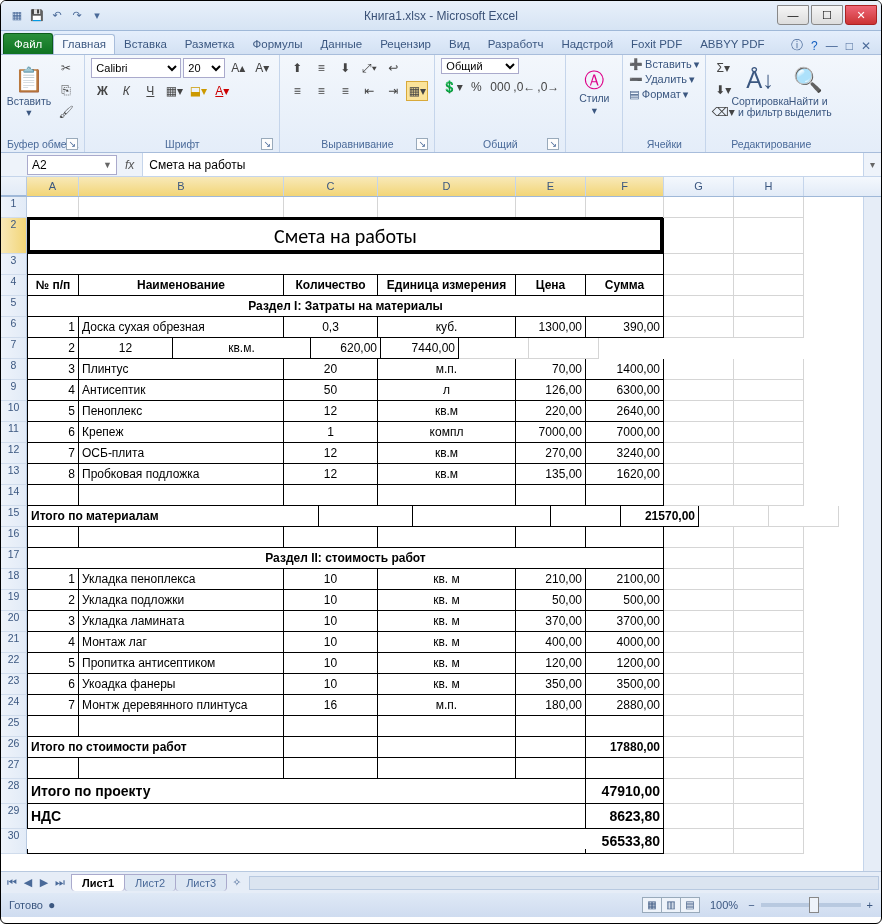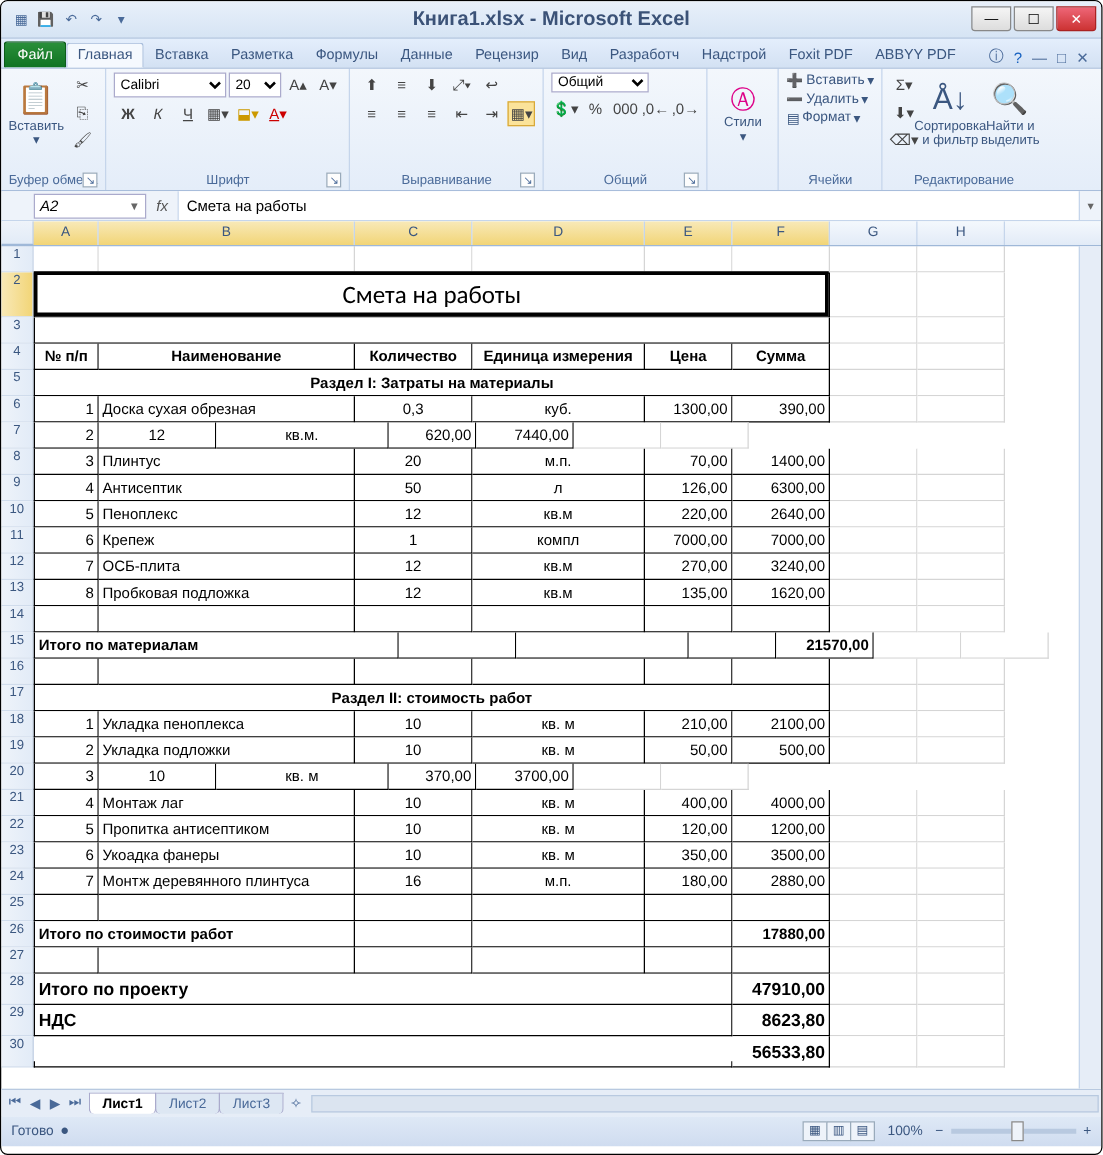--- a/index.html
+++ b/index.html
@@ -2,21 +2,21 @@
 <html><head>
 <meta charset="utf-8">
 <style>
 * { box-sizing: border-box; margin: 0; padding: 0; font-family: "Segoe UI", Tahoma, sans-serif; }
 body { background: #fff; width: 882px; height: 924px; overflow: hidden; border: 1px solid #000; border-radius: 6px; }
 
 
 .titlebar { height: 30px; background: linear-gradient(#e8f0fa, #d6e4f4); display: flex; align-items: center; border-bottom: 1px solid #9fb8d8; position: relative; }
 .qat { display: flex; gap: 4px; margin-left: 8px; align-items: center; }
 .qat .ico { width: 16px; height: 16px; display: flex; align-items: center; justify-content: center; font-size: 11px; color: #4a6a99; cursor: default; }
-.titlebar .title { position: absolute; left: 50%; transform: translateX(-50%); font-size: 16px; color: #3b5277; font-weight: bold; }
+.titlebar .title { position: absolute; left: 50%; transform: translateX(-50%); font-size: 12px; color: #3b5277; }
 .winbtns { margin-left: auto; display: flex; }
 .winbtn { width: 32px; height: 20px; margin-top: -1px; border: 1px solid #888; border-radius: 0 0 3px 3px; display:flex; align-items:center; justify-content:center; font-size:11px; background:linear-gradient(#f5f5f5,#ddd); margin-right:2px;}
 .winbtn.close { background: linear-gradient(#e67, #c33); color: #fff; border-color:#a22; margin-right:4px;}
 
 
 .tabrow { height: 24px; background: linear-gradient(#e4eefc,#d3e1f3); display:flex; align-items:end; padding-left:2px; border-bottom:1px solid #a8bddb; position:relative;}
 .tab { padding: 3px 8px 4px; font-size: 11.5px; color:#3b5780; cursor:default; border:1px solid transparent; border-bottom:none; border-radius:3px 3px 0 0;}
 .tab.file { background: linear-gradient(#2a8f3a,#0f7322); color:#fff; padding:4px 10px; border-color:#0c5c1a; }
 .tab.active { background:#f5f9fe; border-color:#a8bddb; color:#3b5780; }
 .tabrow .right { margin-left:auto; display:flex; gap:8px; padding-right:10px; align-items:center; }
@@ -30,21 +30,21 @@
 .group .label .dlg { position:absolute; right:0; bottom:0; font-size:9px; border:1px solid #9ab; width:12px; height:12px; line-height:10px; background:#fdfdfd; }
 .bigbtn { display:flex; flex-direction:column; align-items:center; justify-content:center; width:44px; height:70px; font-size:10.5px; color:#3b5780; text-align:center; line-height:1.1; }
 .bigbtn .glyph { font-size:24px; margin-bottom:2px; }
 .iconbtn { width:22px; height:20px; display:flex; align-items:center; justify-content:center; font-size:12px; color:#444; }
 .vstack { display:flex; flex-direction:column; gap:2px; }
 .hstack { display:flex; gap:2px; }
 select.rib, input.rib { font-size:11px; border:1px solid #aac; background:#fff; }
 
 
 .fbar { height:24px; display:flex; align-items:center; border-bottom:1px solid #c5d5eb; background:#eef3fa; }
-.namebox { width:90px; margin-left:26px; background:#fff; border:1px solid #aac; font-size:12px; padding:2px 4px; display:flex; justify-content:space-between; align-items:center;font-style:italic;}
+.namebox { width:90px; margin-left:26px; background:#fff; border:1px solid #aac; font-size:12px; padding:2px 4px; display:flex; justify-content:space-between; align-items:center;}
 .fbar .fx { margin:0 8px; font-style:italic; font-size:12px; color:#555; }
 .fbar input { flex:1; border:none; background:#fff; border-left:1px solid #c5d5eb; padding:2px 6px; font-size:12px; height:100%; }
 .fbar .expand { width:18px; text-align:center; font-size:10px; color:#666; border-left:1px solid #c5d5eb; height:100%; display:flex; align-items:center; justify-content:center;}
 
 
 .gridwrap { position:relative; height: 694px; overflow:hidden; }
 .colheads { display:flex; position:sticky; top:0; background:linear-gradient(#f4f8fd,#e2ebf7); border-bottom:1px solid #9fb8d8; height:20px; }
 .colheads .sel { background:linear-gradient(#f8e9b8,#f2d577); }
 .ch { border-right:1px solid #c5d5eb; font-size:11px; color:#3b5780; text-align:center; line-height:19px; }
 .rowhead { width:26px; background:linear-gradient(90deg,#eef3fa,#e2ebf7); border-right:1px solid #b8c9e0; border-bottom:1px solid #d0dcec; font-size:10.5px; color:#3b5780; text-align:center; }
@@ -449,20 +449,21 @@
         <div class="cell wC bord c">10</div>
         <div class="cell wD bord c">кв. м</div>
         <div class="cell wE bord r">50,00</div>
         <div class="cell wF bord r">500,00</div>
         <div class="cell wG"></div>
         <div class="cell wH"></div>
       </div>
       <div class="row">
         <div class="rowhead wRow">20</div>
         <div class="cell wA bord bordL r">3</div>
+        <div class="cell wB bord">Укладка  ламината</div>
         <div class="cell wC bord c">10</div>
         <div class="cell wD bord c">кв. м</div>
         <div class="cell wE bord r">370,00</div>
         <div class="cell wF bord r">3700,00</div>
         <div class="cell wG"></div>
         <div class="cell wH"></div>
       </div>
       <div class="row">
         <div class="rowhead wRow">21</div>
         <div class="cell wA bord bordL r">4</div>

